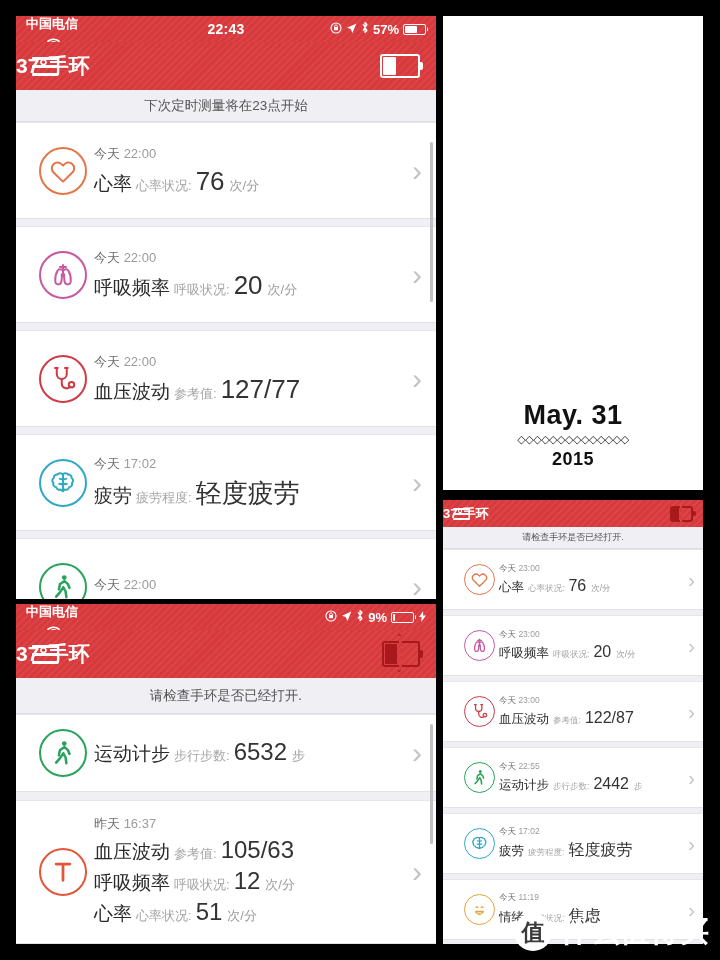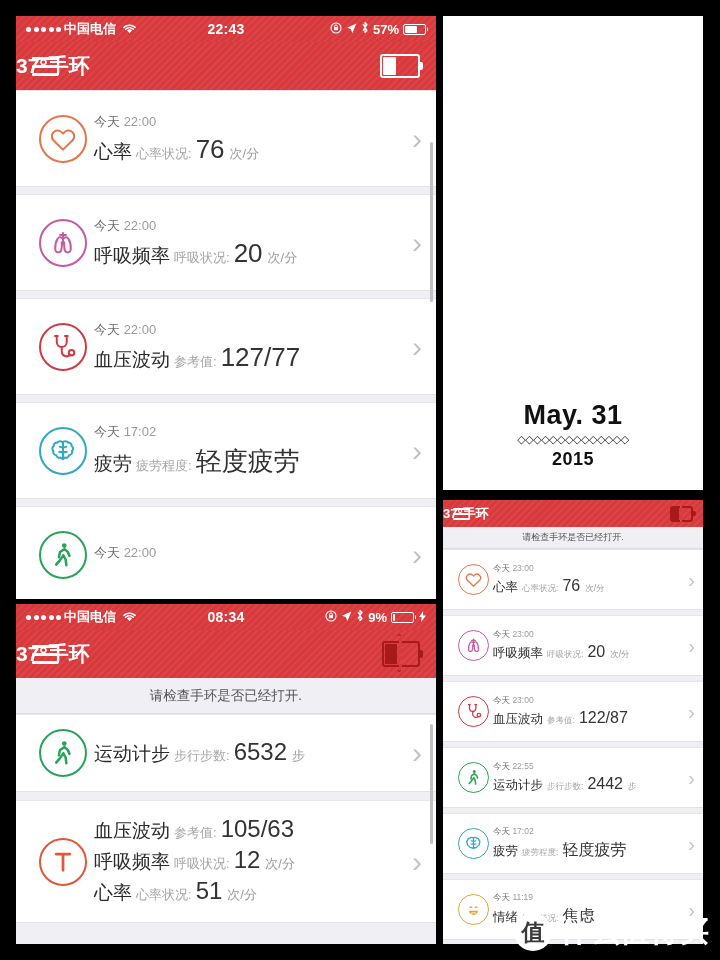--- a/index.html
+++ b/index.html
@@ -17,21 +17,21 @@
   
   .statusbar {
     display: flex; align-items: center;
     color: #fff; position: relative;
     background: #d8393c;
     background-image: repeating-linear-gradient(135deg,
         rgba(255,255,255,.055) 0px, rgba(255,255,255,.055) 2px,
         rgba(0,0,0,0) 2px, rgba(0,0,0,0) 5px);
     font-weight: bold;
   }
-  .sb-left { display: flex; align-items: center; gap: 3px; }
+  .sb-left { display: flex; align-items: center; gap: 3px; flex-direction: column; }
   .dots { display: flex; gap: 2.5px; align-items: center; }
   .dot { border-radius: 50%; background: #fff; }
   .sb-center {
     position: absolute; left: 0; right: 0; text-align: center;
     font-weight: bold; letter-spacing: .2px;
   }
   .sb-right { margin-left: auto; display: flex; align-items: center; gap: 4px; }
   .batt {
     position: relative; border: 1px solid #fff; border-radius: 2px;
     display: inline-block;
@@ -180,21 +180,21 @@
 
   
   #panel4 { left: 443px; top: 500px; width: 260px; height: 444px; }
   #panel4 .navbar { height: 27px; padding: 0 10px; }
   #panel4 .hamburger { gap: 3px; width: 17px; }
   #panel4 .hamburger i { height: 2px; width: 17px; }
   #panel4 .nav-title { font-size: 13px; }
   #panel4 .bband { width: 23px; height: 16px; }
   #panel4 .bband .seg { left: 2px; top: 2px; bottom: 2px; width: 7px; }
   #panel4 .notice { height: 22px; font-size: 9px; }
-  #panel4 .card { height: 61px; margin-bottom: 5px; padding: 0 8px 0 10px; }
+  #panel4 .card { height: 61px; margin-bottom: 5px; padding: 0 8px 0 16px; }
   #panel4 .ring { width: 31px; height: 31px; border-width: 1.5px; border-style: solid; }
   #panel4 .icon-wrap { width: 40px; }
   #panel4 .ts { font-size: 8.5px; margin-bottom: 2px; }
   #panel4 .m-name { font-size: 12.5px; }
   #panel4 .m-label { font-size: 8.5px; }
   #panel4 .m-val { font-size: 16px; }
   #panel4 .m-unit { font-size: 8.5px; }
   #panel4 .chev { font-size: 20px; }
 
   
@@ -269,20 +269,21 @@
       <div class="nav-title">37°手环</div>
       <div class="nav-right">
         <span class="bband">
           <i class="body"></i>
             <i class="nub"></i>
             <i class="seg"></i>
         </span>
       </div>
     </div>
 
+    <div class="notice">下次定时测量将在23点开始</div>
 
     <div class="list" id="p1list">
         <div class="card">
           <div class="icon-wrap">
             <div class="ring" style="border-color:#e2764a;">
               <svg width="30" height="30" viewBox="0 0 24 24">
                 <path d="M12 20.5 4.3 13a4.6 4.6 0 0 1 6.5-6.5l1.2 1.2 1.2-1.2A4.6 4.6 0 0 1 19.7 13z" stroke="#e2764a" fill="none" stroke-width="1.6" stroke-linecap="round" stroke-linejoin="round"></path>
               </svg>
             </div>
           </div>
@@ -397,21 +398,20 @@
         </span>
         <span>中国电信</span>
         <span style="margin-left:3px;">
           <svg width="15" height="11" viewBox="0 0 15 11">
               <path d="M7.5 10.2 4.9 7.3a4 4 0 0 1 5.2 0z" fill="#fff"></path>
               <path d="M1.9 4.4a8.2 8.2 0 0 1 11.2 0" stroke="#fff" stroke-width="1.6" fill="none" stroke-linecap="round"></path>
               <path d="M3.6 6.3a5.8 5.8 0 0 1 7.8 0" stroke="#fff" stroke-width="1.5" fill="none" stroke-linecap="round"></path>
             </svg>
         </span>
       </div>
-      <div class="sb-center">08:34</div>
       <div class="sb-right">
         <span>
           <svg width="12" height="12" viewBox="0 0 12 12">
               <circle cx="6" cy="6" r="5" stroke="#fff" stroke-width="1.1" fill="none"></circle>
               <rect x="4" y="5" width="4" height="3.2" fill="#fff"></rect>
               <path d="M4.7 5V4.2a1.3 1.3 0 0 1 2.6 0V5" stroke="#fff" stroke-width=".9" fill="none"></path>
             </svg>
         </span>
         <span>
           <svg width="11" height="11" viewBox="0 0 11 11">
@@ -478,20 +478,21 @@
         </div>
         <div class="card multi">
           <div class="icon-wrap">
             <div class="ring" style="border-color:#e2563a;">
               <svg width="30" height="30" viewBox="0 0 24 24">
                 <path d="M6.5 5.6h11M12 5.6v13" stroke="#e2563a" stroke-width="2.2" fill="none" stroke-linecap="round"></path>
               </svg>
             </div>
           </div>
           <div class="card-body">
+            <div class="ts"><b>昨天</b> <span>16:37</span></div>
             <div class="metric">
               <span class="m-name">血压波动</span>
               <span class="m-label" style="margin:0 4px;">参考值:</span>
               <span class="m-val">105/63</span>
             </div>
             <div class="metric">
               <span class="m-name">呼吸频率</span>
               <span class="m-label" style="margin:0 4px;">呼吸状况:</span>
               <span class="m-val">12</span>
               <span class="m-unit" style="margin-left:5px;">次/分</span>

